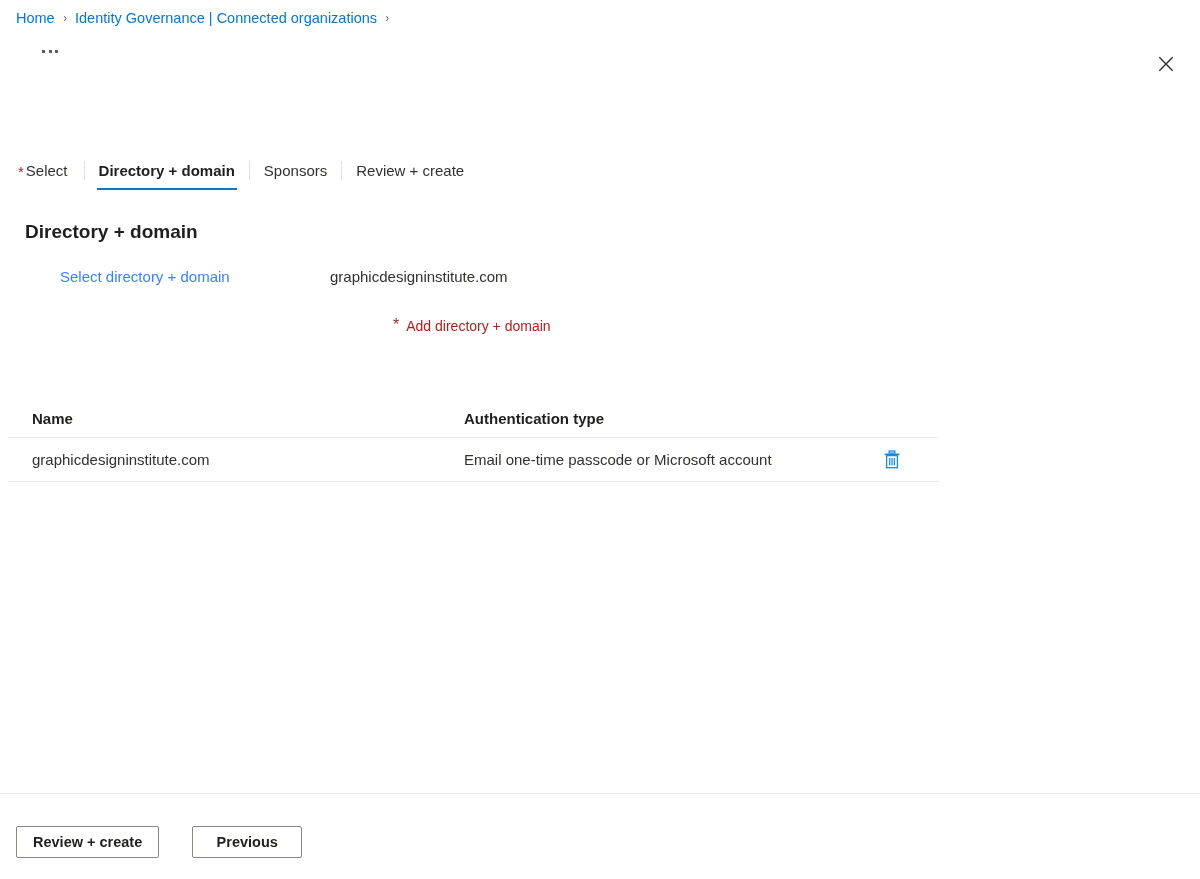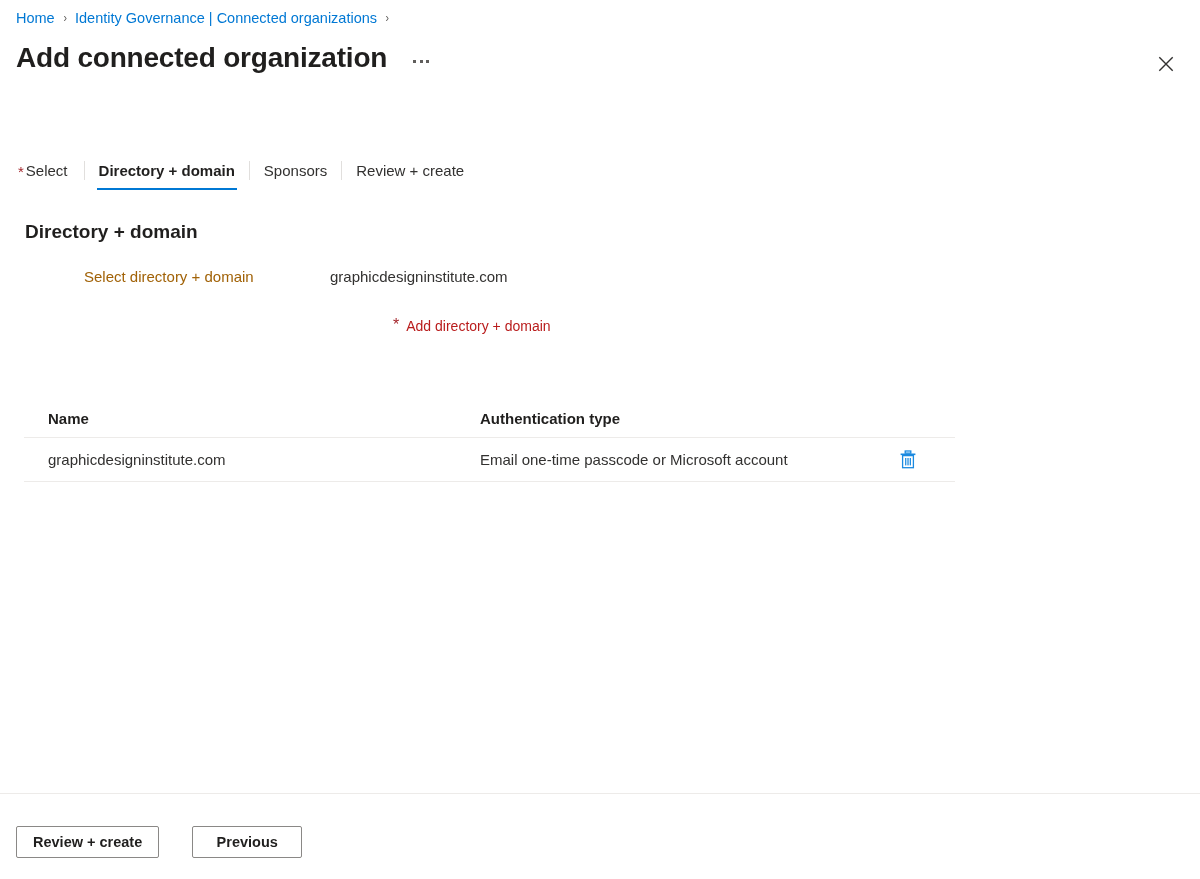--- a/index.html
+++ b/index.html
@@ -152,23 +152,23 @@
 
   .field-row {
     position: absolute;
     top: 266px;
     left: 0;
     width: 100%;
     display: flex;
   }
   .field-label {
     width: 330px;
-    padding-left: 84px;
-    font-size: 15px;
-    color: #a16207;
+    padding-left: 60px;
+    font-size: 15px;
+    color: #3b82f6;
     line-height: 22px;
   }
   .field-value {
     font-size: 15px;
     color: #323130;
     line-height: 22px;
   }
 
   .addlink-row {
     position: absolute;
@@ -188,21 +188,21 @@
     font-size: 14px;
     line-height: 22px;
     cursor: pointer;
     text-decoration: none;
   }
 
   
   .grid {
     position: absolute;
     top: 400px;
-    left: 24px;
+    left: 8px;
     width: 931px;
   }
   .grid-head {
     display: flex;
     align-items: center;
     height: 38px;
     border-bottom: 1px solid #edebe9;
   }
   .grid-head .cell {
     font-size: 15px;
@@ -284,21 +284,20 @@
 <body>
 
 <nav class="breadcrumb">
   <span class="bc-link">Home</span>
   <span class="bc-sep">›</span>
   <span class="bc-link">Identity Governance | Connected organizations</span>
   <span class="bc-sep">›</span>
 </nav>
 
 <div class="title-row">
-  <h1 class="page-title">Add connected organization</h1>
   <div class="ellipsis-btn">
     <i></i>
     <i></i>
     <i></i>
   </div>
 </div>
 
 <div class="close-btn">
   <svg width="16" height="16" viewBox="0 0 16 16" aria-hidden="true">
     <path d="M1.3 1.3 L14.7 14.7 M14.7 1.3 L1.3 14.7" stroke="#323130" stroke-width="1.4" fill="none"></path>

